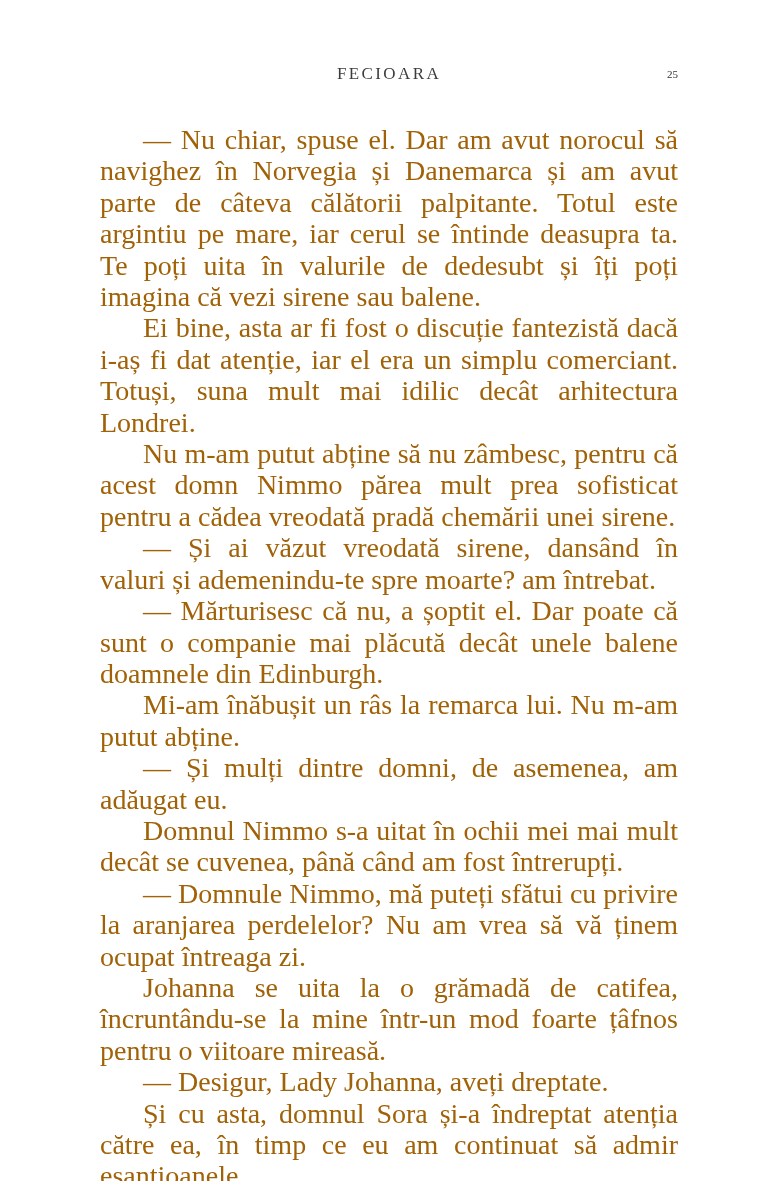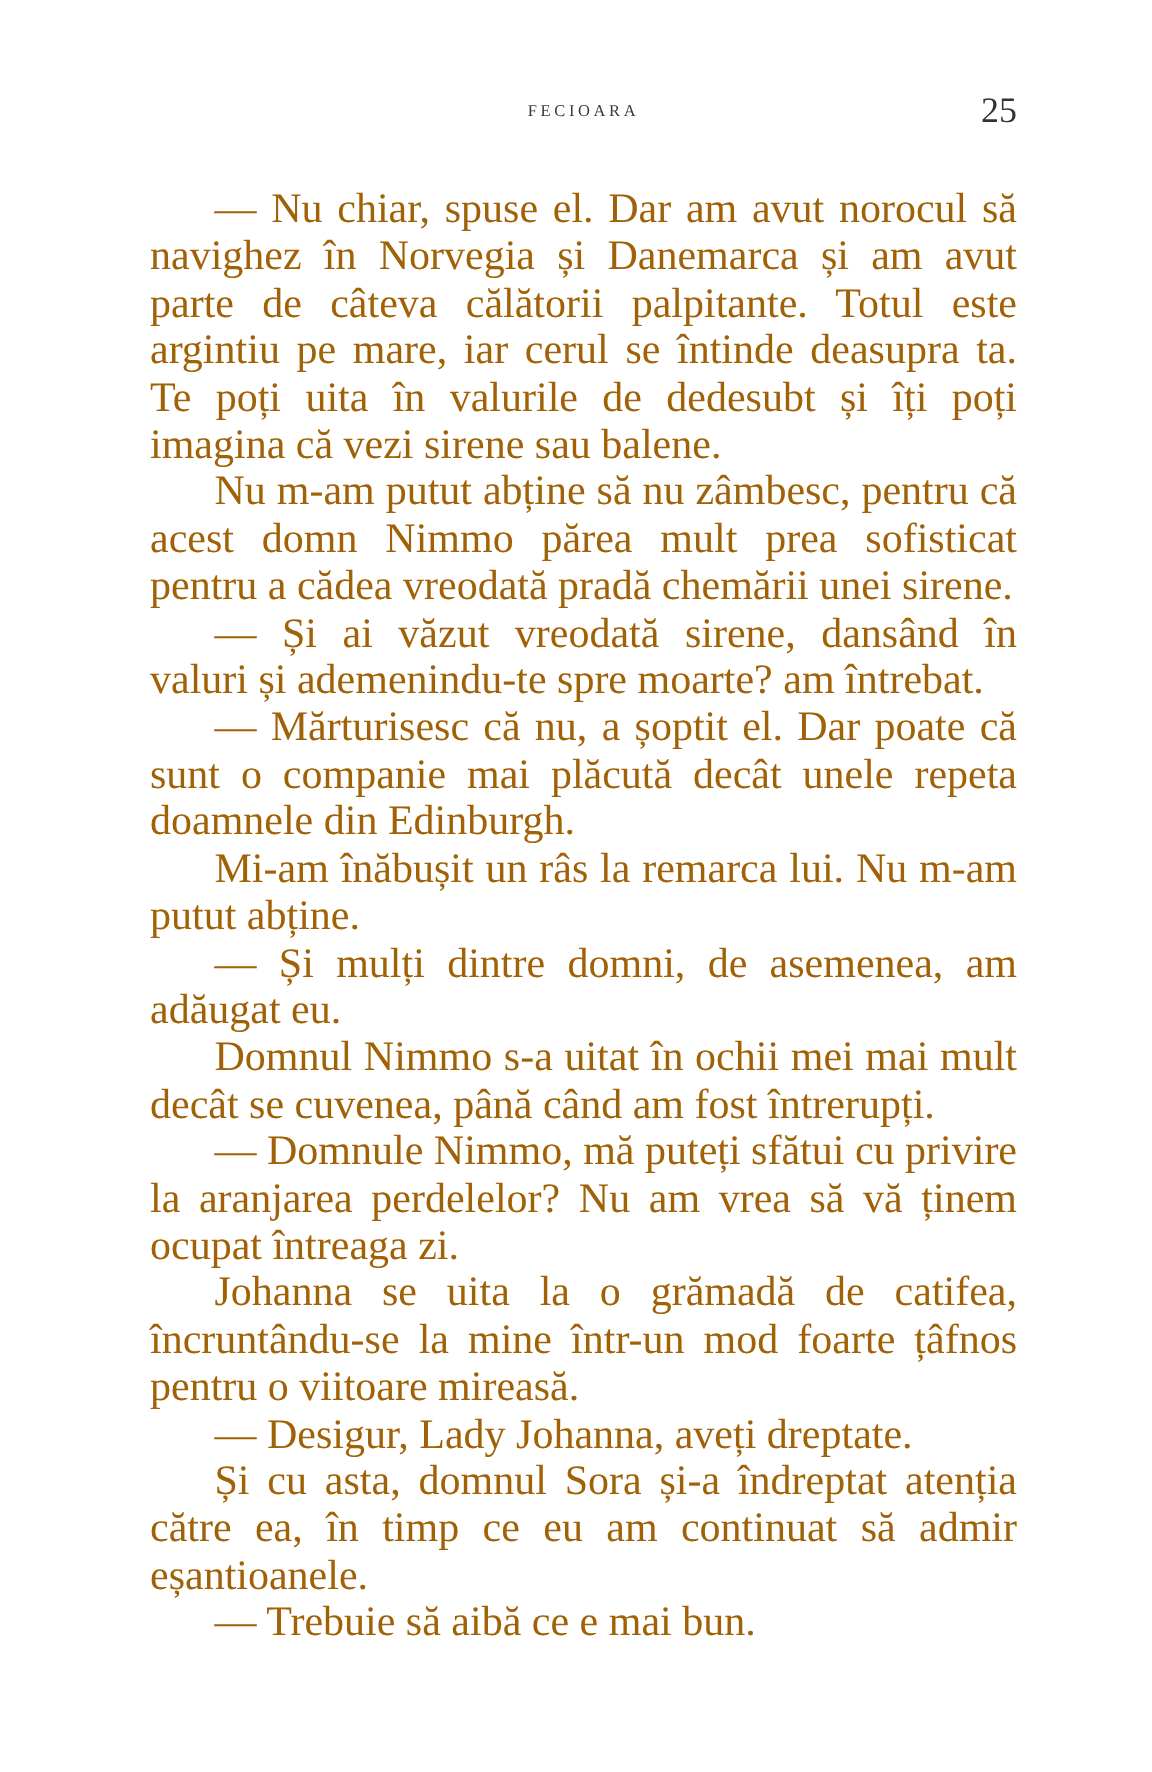--- a/index.html
+++ b/index.html
@@ -20,30 +20,30 @@
     left: 100px;
     width: 578px;
   }
   .running-header {
     top: 62px;
     height: 24px;
   }
   .head-title {
     display: block;
     text-align: center;
-    font-size: 11px;
+    font-size: 17px;
     letter-spacing: 2.4px;
     color: #3c3c3c;
     line-height: 24px;
   }
   .page-num {
     position: absolute;
     right: 0;
     top: 0;
-    font-size: 24px;
+    font-size: 11px;
     color: #333333;
     line-height: 24px;
   }
   .body-text {
     top: 124px;
     text-align: justify;
     font-size: 28px;
     line-height: 31.4px;
     color: #a16207;
     hyphens: auto;
@@ -60,23 +60,24 @@
 
 <div class="page">
 
   <header class="column running-header">
     <span class="head-title">FECIOARA</span>
     <span class="page-num">25</span>
   </header>
 
   <main class="column body-text">
     <p>— Nu chiar, spuse el. Dar am avut norocul să navighez în Norvegia și Danemarca și am avut parte de câteva călătorii palpitante. Totul este argintiu pe mare, iar cerul se întinde deasupra ta. Te poți uita în valurile de dedesubt și îți poți imagina că vezi sirene sau balene.</p>
+    <p>Ei bine, asta ar fi fost o discuție fantezistă dacă i-aș fi dat atenție, iar el era un simplu comerciant. Totuși, suna mult mai idilic decât arhitectura Londrei.</p>
     <p>Nu m-am putut abține să nu zâmbesc, pentru că acest domn Nimmo părea mult prea sofisticat pentru a cădea vreodată pradă chemării unei sirene.</p>
     <p>— Și ai văzut vreodată sirene, dansând în valuri și ademenindu-te spre moarte? am întrebat.</p>
-    <p>— Mărturisesc că nu, a șoptit el. Dar poate că sunt o companie mai plăcută decât unele repeta doamnele din Edinburgh.</p>
+    <p>— Mărturisesc că nu, a șoptit el. Dar poate că sunt o companie mai plăcută decât unele balene doamnele din Edinburgh.</p>
     <p>Mi-am înăbușit un râs la remarca lui. Nu m-am putut abține.</p>
     <p>— Și mulți dintre domni, de asemenea, am adăugat eu.</p>
     <p>Domnul Nimmo s-a uitat în ochii mei mai mult decât se cuvenea, până când am fost întrerupți.</p>
     <p>— Domnule Nimmo, mă puteți sfătui cu privire la aranjarea perdelelor? Nu am vrea să vă ținem ocupat întreaga zi.</p>
     <p>Johanna se uita la o grămadă de catifea, încruntându-se la mine într-un mod foarte țâfnos pentru o viitoare mireasă.</p>
     <p>— Desigur, Lady Johanna, aveți dreptate.</p>
     <p>Și cu asta, domnul Sora și-a îndreptat atenția către ea, în timp ce eu am continuat să admir eșantioanele.</p>
     <p>— Trebuie să aibă ce e mai bun.</p>
   </main>
 

